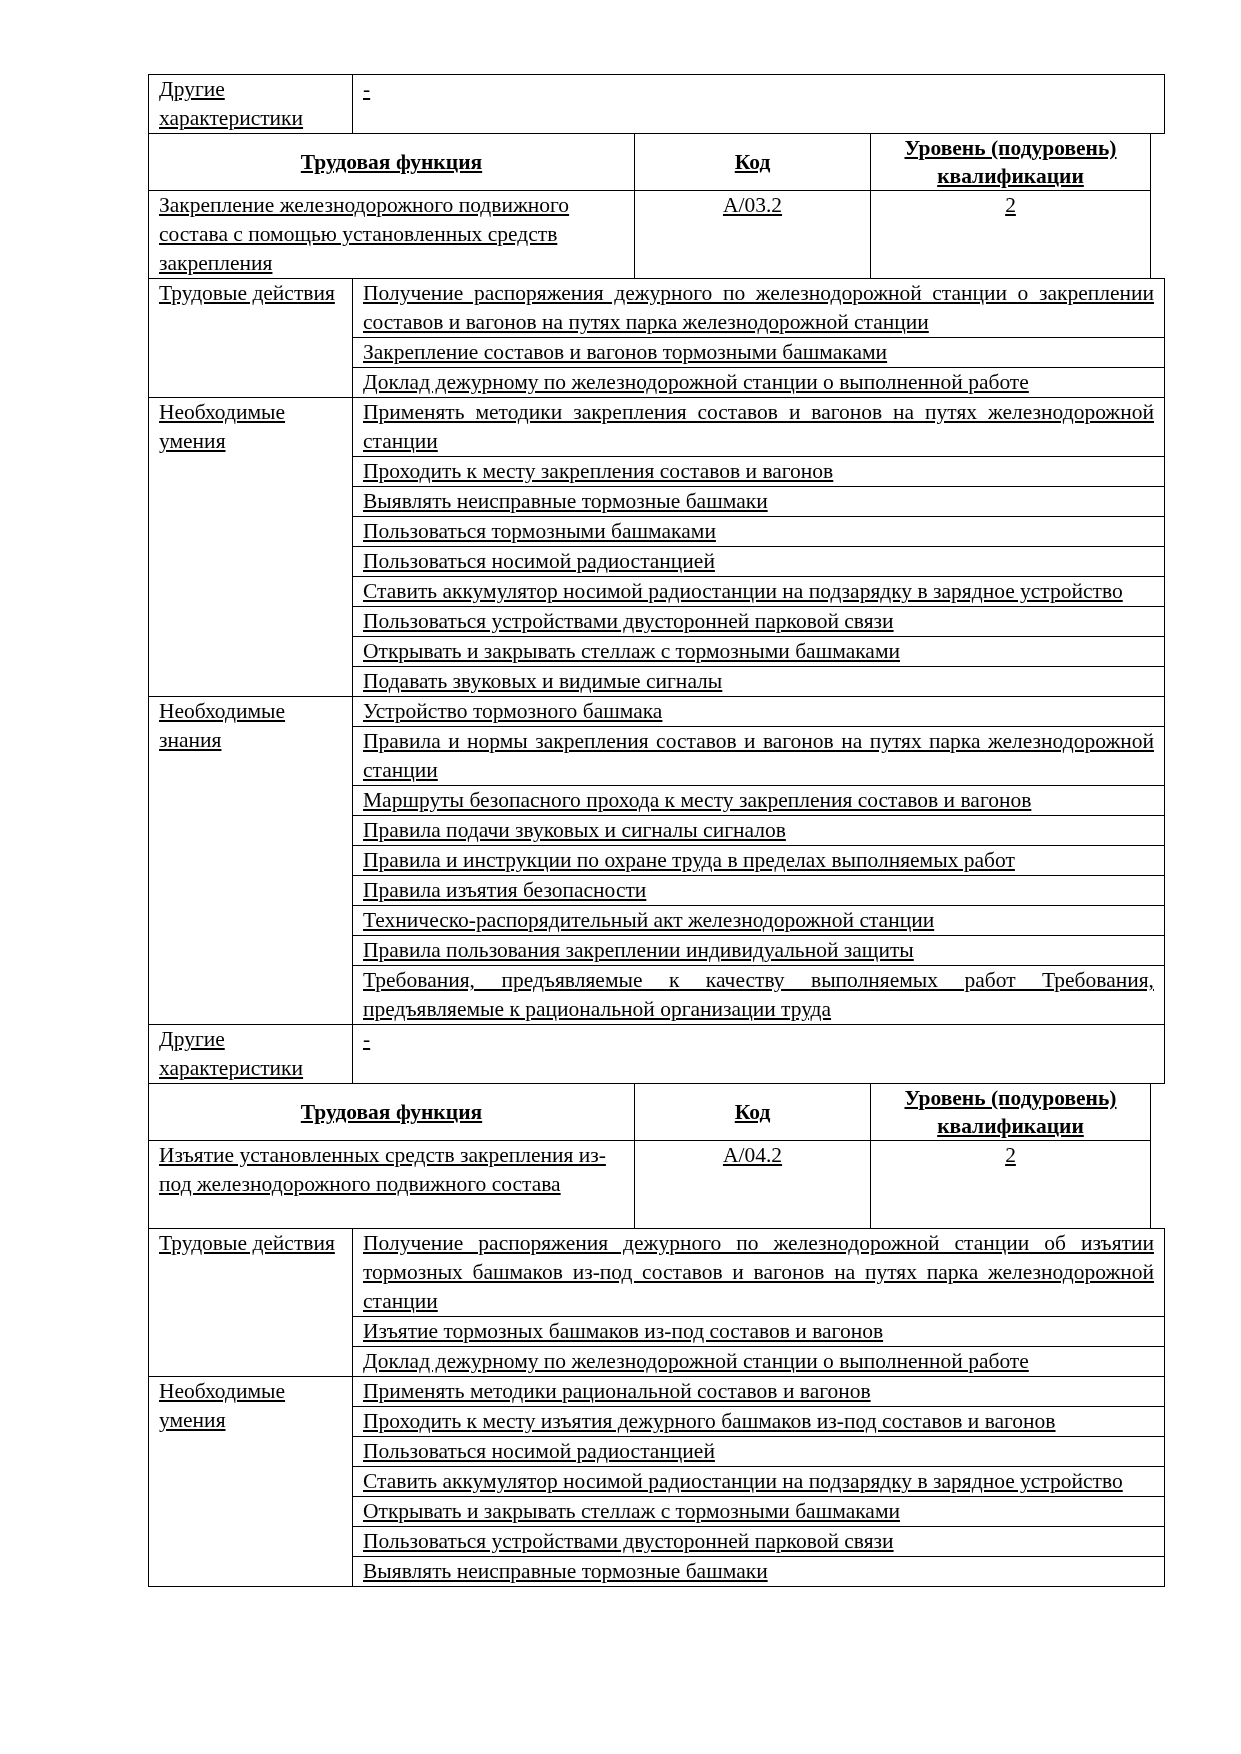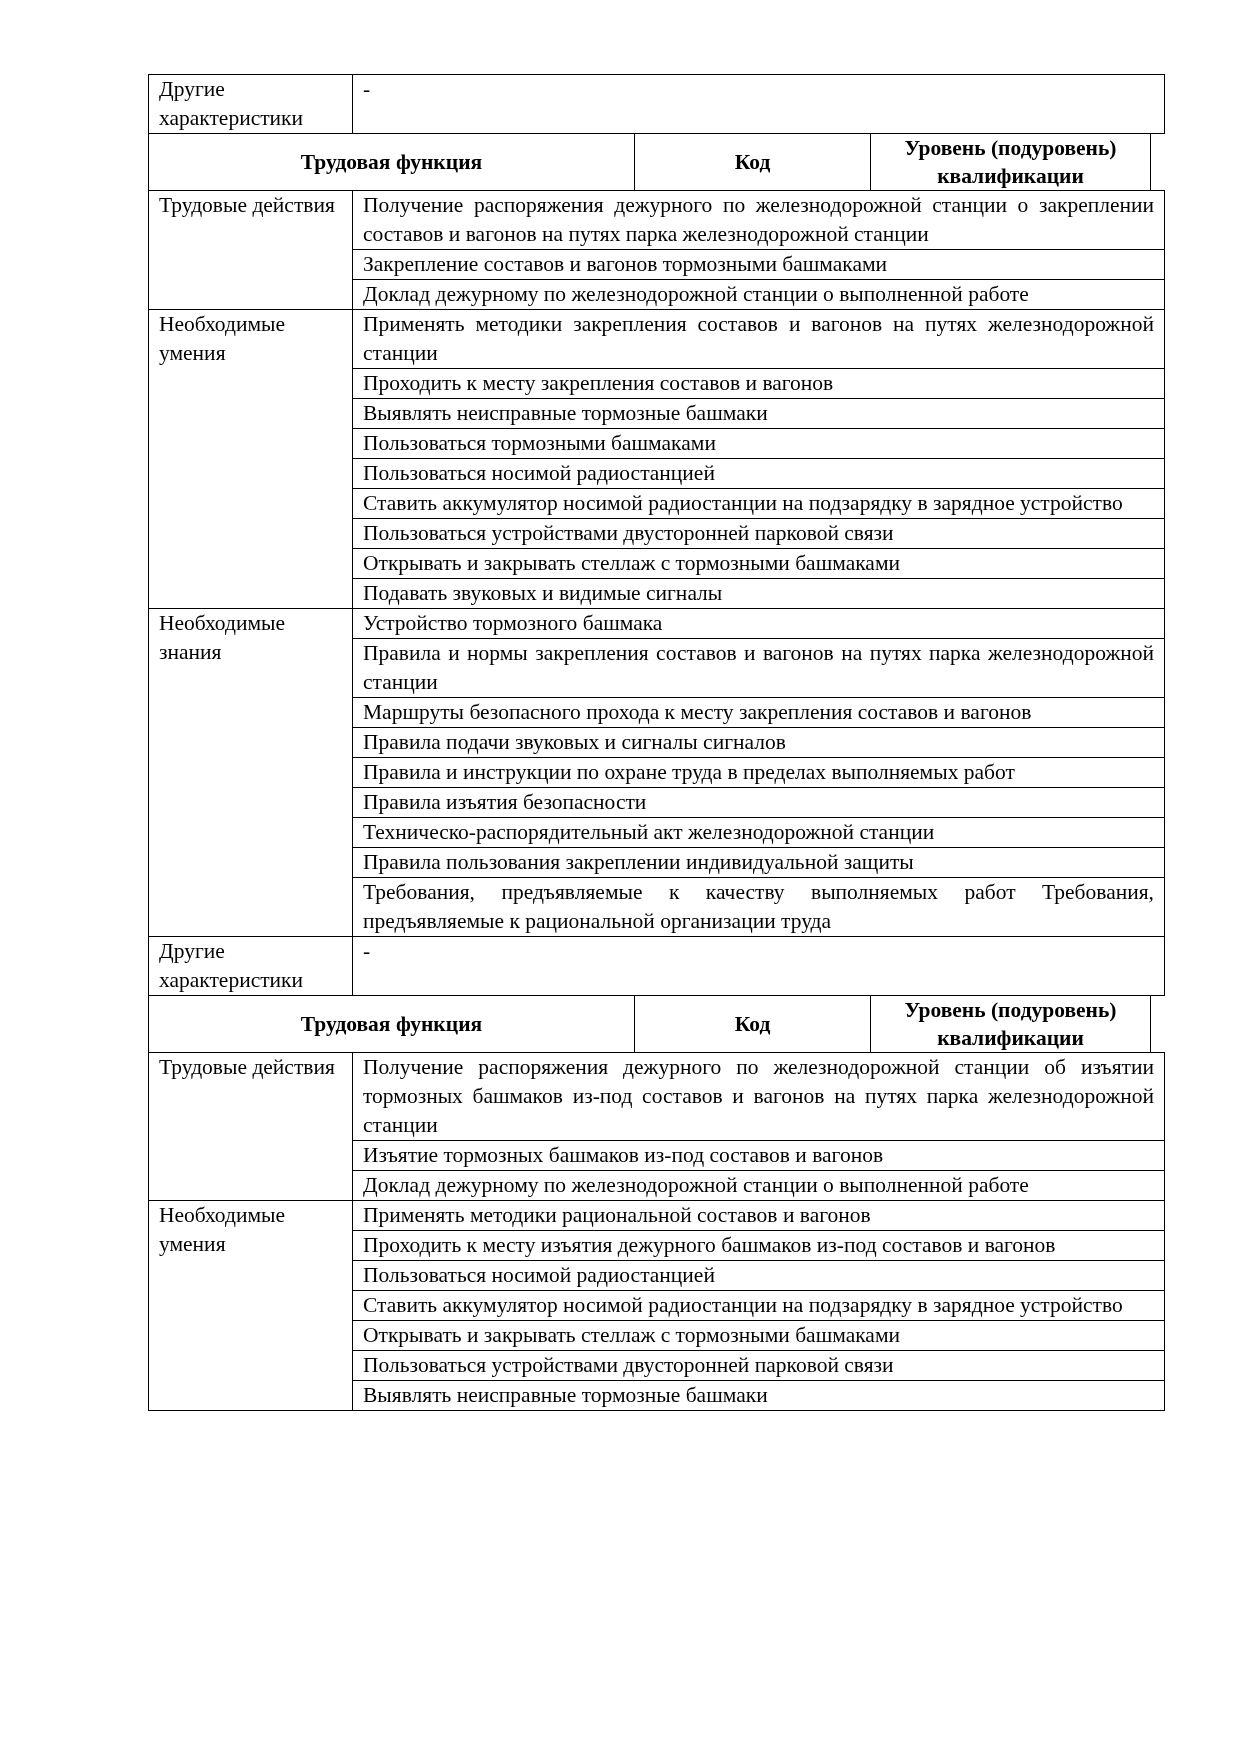--- a/index.html
+++ b/index.html
@@ -1,19 +1,19 @@
 <!DOCTYPE html>
 <html><head>
 <meta charset="utf-8">
 <style>
   html, body { margin: 0; padding: 0; background: #ffffff; }
   body { width: 1241px; height: 1754px; position: relative; overflow: hidden;
          font-family: "Liberation Serif", "DejaVu Serif", serif; color: #000; }
   .page { position: absolute; left: 148px; top: 74px; width: 1016px; }
-  table { border-collapse: collapse; table-layout: fixed; }
+  table { border-collapse: collapse; table-layout: fixed; text-decoration: underline; }
   td, th { border: 1.3px solid #000; vertical-align: top; padding: 0 10px;
            font-size: 21.5px; line-height: 29px; font-weight: normal; }
   .grid { width: 1016px; margin-top: -1px; }
   .grid col.c1 { width: 204px; }
   .grid col.c2 { width: 812px; }
   .grid td.val { text-align: justify; text-align-last: left; }
   .first { margin-top: 0; }
   .head { width: 1002px; margin-top: -1px; }
   .head col.h1 { width: 486px; }
   .head col.h2 { width: 236px; }
@@ -46,20 +46,25 @@
         <col class="h1">
         <col class="h2">
         <col class="h3">
       </colgroup>
     <tbody>
         <tr>
       <th>Трудовая функция</th>
       <th>Код</th>
       <th>Уровень (подуровень) квалификации</th>
     </tr>
+    <tr>
+      <td class="title">Закрепление железнодорожного подвижного состава с помощью установленных средств закрепления</td>
+      <td class="code">А/03.2</td>
+      <td class="level">2</td>
+    </tr>
   </tbody>
     </table>
 
   <table class="grid">
     <colgroup>
         <col class="c1">
         <col class="c2">
       </colgroup>
     <tbody id="f0-body">
         <tr>
@@ -140,20 +145,25 @@
         <col class="h1">
         <col class="h2">
         <col class="h3">
       </colgroup>
     <tbody>
         <tr>
       <th>Трудовая функция</th>
       <th>Код</th>
       <th>Уровень (подуровень) квалификации</th>
     </tr>
+    <tr>
+      <td class="title">Изъятие установленных средств закрепления из-под железнодорожного подвижного состава</td>
+      <td class="code">А/04.2</td>
+      <td class="level">2</td>
+    </tr>
   </tbody>
     </table>
 
   <table class="grid">
     <colgroup>
         <col class="c1">
         <col class="c2">
       </colgroup>
     <tbody id="f1-body">
         <tr>

